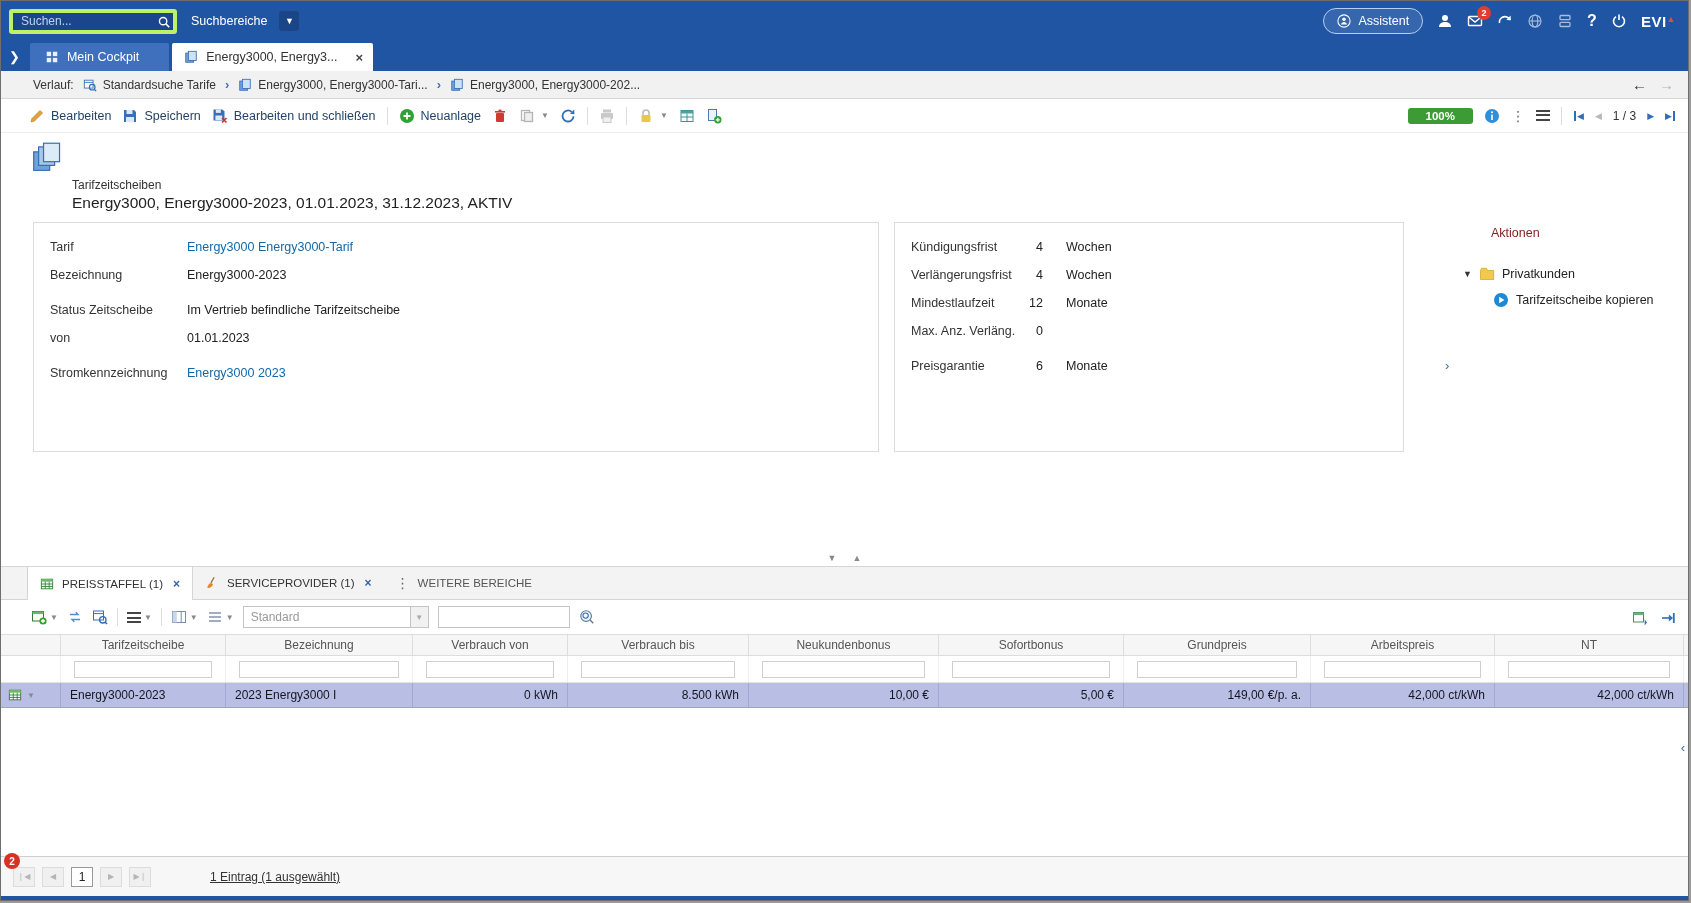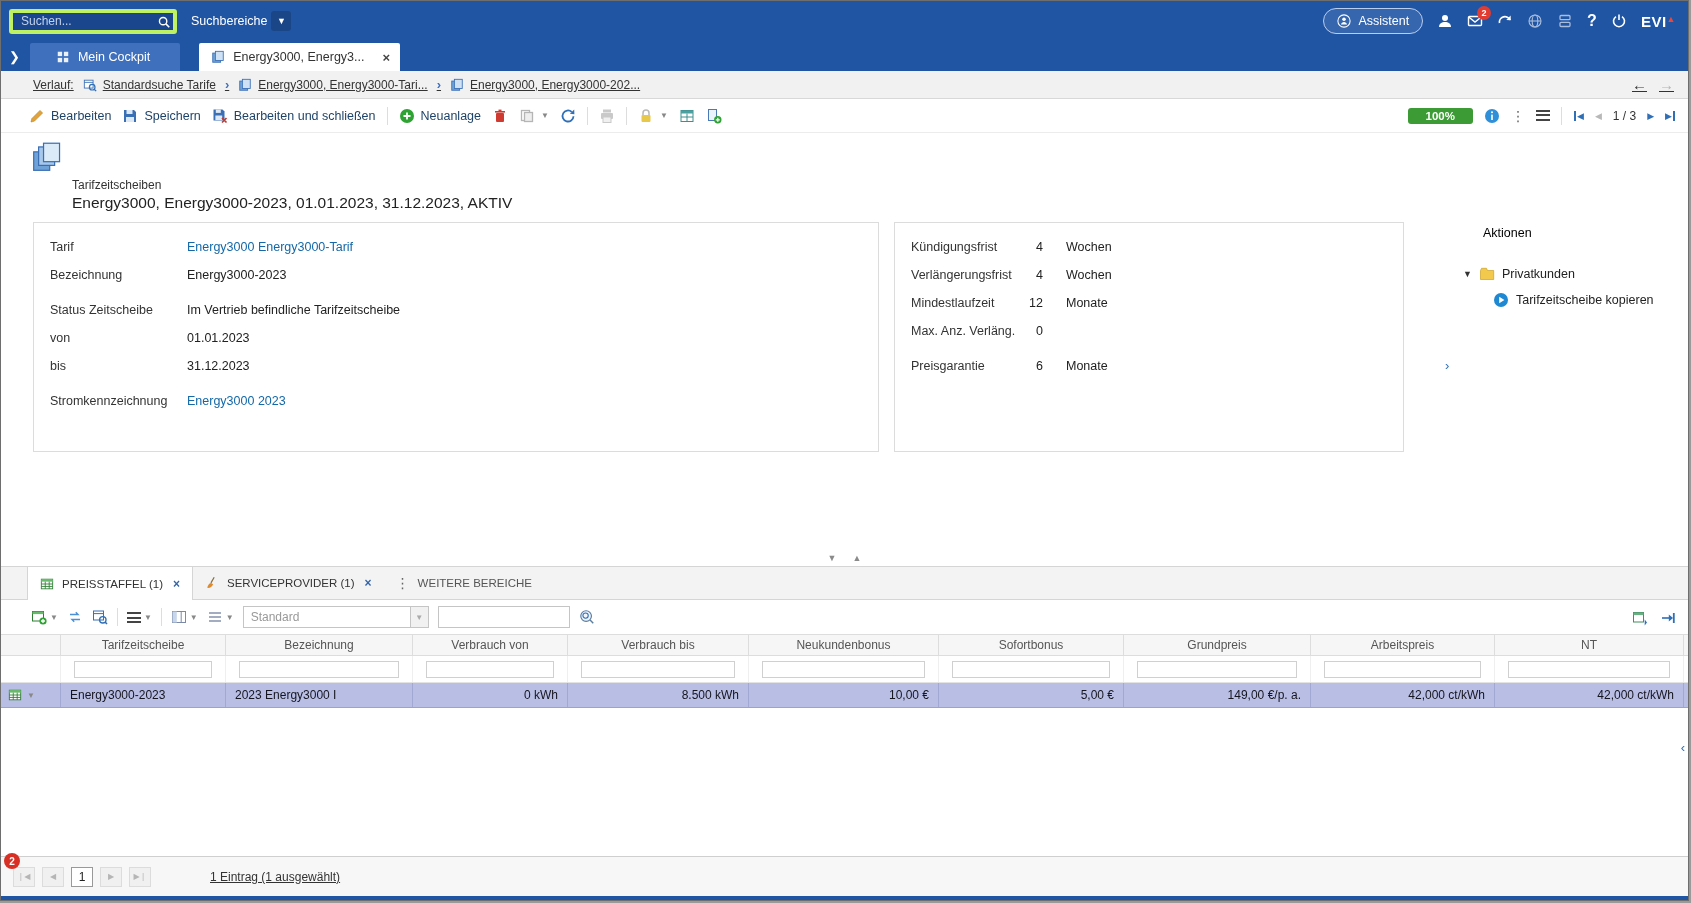--- a/index.html
+++ b/index.html
@@ -8,45 +8,45 @@
   .window { width:1689px; height:901px; border:1px solid #6e6e6e; background:#fff;
             display:flex; flex-direction:column; position:relative; overflow:hidden; }
 
   
   .topbar { flex:0 0 40px; background:#2055a4; display:flex; align-items:center; padding:0 12px 0 8px; gap:14px; }
   .searchwrap { position:relative; }
   .searchwrap input { width:168px; height:25px; background:#1a468e; border:4px solid #bef264; border-radius:3px;
                       color:#fff; font-size:12px; padding:0 26px 0 8px; font-family:inherit; }
   .searchwrap input::placeholder { color:#c3d2ec; }
   .searchwrap .mag { position:absolute; right:6px; top:4px; color:#fff; }
-  .suchbereiche { display:flex; align-items:center; gap:4px; color:#fff; font-size:12.5px; cursor:default; }
+  .suchbereiche { display:flex; align-items:center; gap:12px; color:#fff; font-size:12.5px; cursor:default; }
   .caretbox { width:20px; height:20px; background:rgba(0,0,0,.18); border-radius:3px; display:flex; align-items:center;
               justify-content:center; color:#fff; font-size:9px; }
   .topspacer { flex:1; }
   .pill { height:26px; border:1px solid #b9cdef; border-radius:14px; padding:0 13px; display:flex; align-items:center;
           gap:7px; color:#fff; font-size:12.5px; background:rgba(255,255,255,.10); cursor:default; }
   .topicon { color:#fff; display:flex; align-items:center; position:relative; cursor:default; }
   .topicon.dim { color:#a9bddd; }
   .badge { position:absolute; top:-7px; right:-8px; min-width:14px; height:14px; border-radius:7px; background:#e03c31;
            color:#fff; font-size:9px; font-weight:bold; display:flex; align-items:center; justify-content:center; padding:0 3px; }
   .help { color:#fff; font-size:16px; font-weight:bold; }
   .brand { color:#fff; font-size:15px; font-weight:bold; letter-spacing:.5px; display:flex; align-items:flex-start; }
   .bmark { color:#e8493c; font-size:9px; margin-top:1px; }
 
   
   .tabrow { flex:0 0 30px; background:#2055a4; display:flex; align-items:flex-end; padding-left:6px; }
   .tabchev { color:#fff; font-size:13px; align-self:center; margin:0 10px 0 2px; }
   .tab { height:28px; display:flex; align-items:center; gap:8px; font-size:12.5px; border-radius:2px 2px 0 0; }
-  .tab.cockpit { background:#3e70bd; color:#fff; padding:0 30px 0 26px; margin-right:19px; }
+  .tab.cockpit { background:#3e70bd; color:#fff; padding:0 30px 0 15px; margin-right:3px; }
   .tab.active { background:#fff; color:#333; padding:0 10px 0 12px; }
   .closex { color:#444; font-size:13px; font-weight:bold; margin-left:10px; cursor:default; }
 
   
   .verlauf { flex:0 0 28px; background:#f1f1f2; border-bottom:1px solid #d8d8d8; display:flex; align-items:center;
-             padding:0 14px 0 32px; font-size:12px; color:#333; gap:9px;text-decoration:underline; }
+             padding:0 14px 0 32px; font-size:12px; color:#333; gap:9px; }
   .vitem { display:flex; align-items:center; gap:6px; cursor:default; }
   .vsep-ch { color:#3e70bd; font-weight:bold; font-size:13px; }
   .histnav { margin-left:auto; display:flex; gap:12px; align-items:center; }
   .histnav .on  { color:#333; font-size:15px; }
   .histnav .off { color:#b5b5b5; font-size:15px; }
 
   
   .toolbar { flex:0 0 34px; background:#fff; border-bottom:1px solid #ececec; display:flex; align-items:center;
              padding:0 12px 0 28px; gap:11px; font-size:12.5px; color:#1f4368; }
   .tbtn { display:flex; align-items:center; gap:6px; cursor:default; white-space:nowrap; }
@@ -74,21 +74,21 @@
   .p-left { left:32px; width:846px; }
   .p-right { left:893px; width:510px; }
   .frow { height:28px; display:flex; align-items:center; padding:0 16px; font-size:12.5px; color:#222; }
   .fgap { height:7px; }
   .flabel { width:137px; color:#333; flex:0 0 auto; }
   .flabel2 { width:112px; color:#333; flex:0 0 auto; }
   .fnum { width:20px; text-align:right; flex:0 0 auto; }
   .funit { margin-left:23px; }
   .link { color:#1468a8; cursor:pointer; }
   .actions { position:absolute; left:1462px; top:12px; width:220px; font-size:12.5px; color:#222; }
-  .actions-title { color:#000000; margin:2px 0 26px 20px; }
+  .actions-title { color:#7f1d1d; margin:2px 0 26px 28px; }
   .actrow { display:flex; align-items:center; gap:7px; }
   .actrow.sub { margin:10px 0 0 30px; cursor:pointer; }
   .foldcaret { color:#333; font-size:9px; }
   .panel-collapse { position:absolute; left:1444px; top:146px; color:#2f6fb7; font-size:13px; cursor:default; }
   .splitter { position:absolute; bottom:0; left:0; right:0; height:13px; display:flex; justify-content:center;
               gap:16px; color:#8a8a8a; font-size:9px; }
   .splitter span { cursor:default; }
 
   
   .bottabs { flex:0 0 34px; background:#f3f3f3; border-top:1px solid #d5d5d5; border-bottom:1px solid #d5d5d5;
@@ -394,24 +394,20 @@
           <span>Energy3000-2023</span>
         </div>
       <div class="fgap"></div>
       <div class="frow">
           <span class="flabel">Status Zeitscheibe</span>
           <span>Im Vertrieb befindliche Tarifzeitscheibe</span>
         </div>
       <div class="frow">
           <span class="flabel">von</span>
           <span>01.01.2023</span>
-        </div>
-      <div class="frow">
-          <span class="flabel">bis</span>
-          <span>31.12.2023</span>
         </div>
       <div class="fgap"></div>
       <div class="frow">
           <span class="flabel">Stromkennzeichnung</span>
           <span class="link">Energy3000 2023</span>
         </div>
     </div>
 
     <div class="panel p-right">
       <div class="frow">

